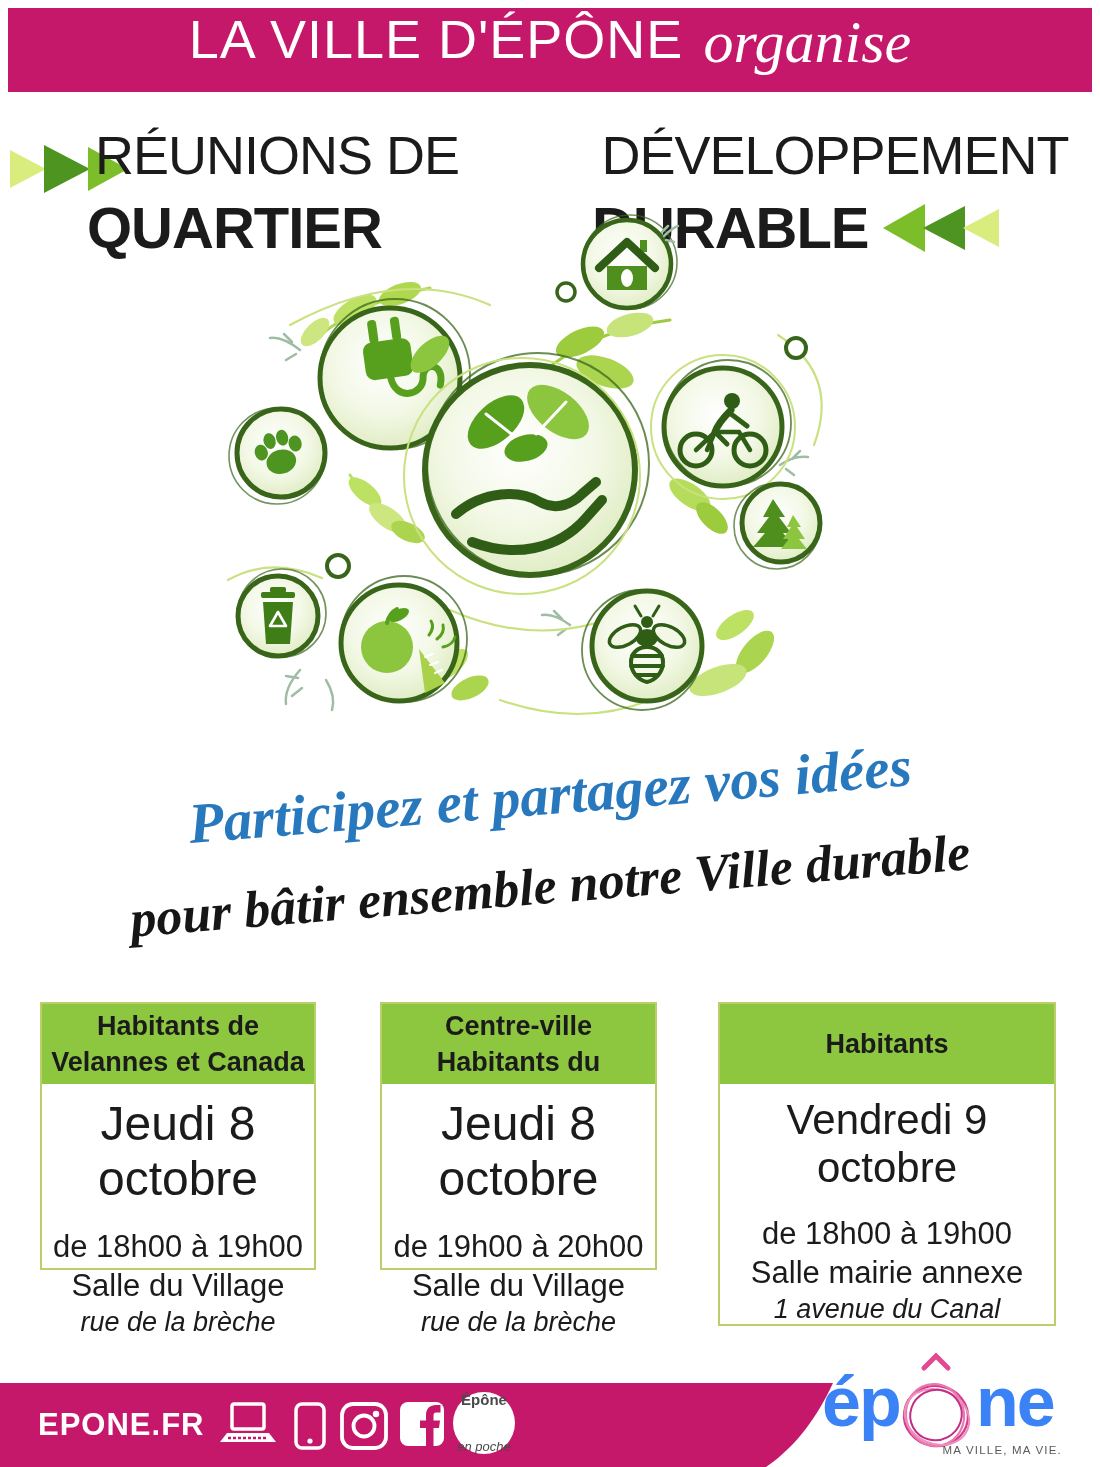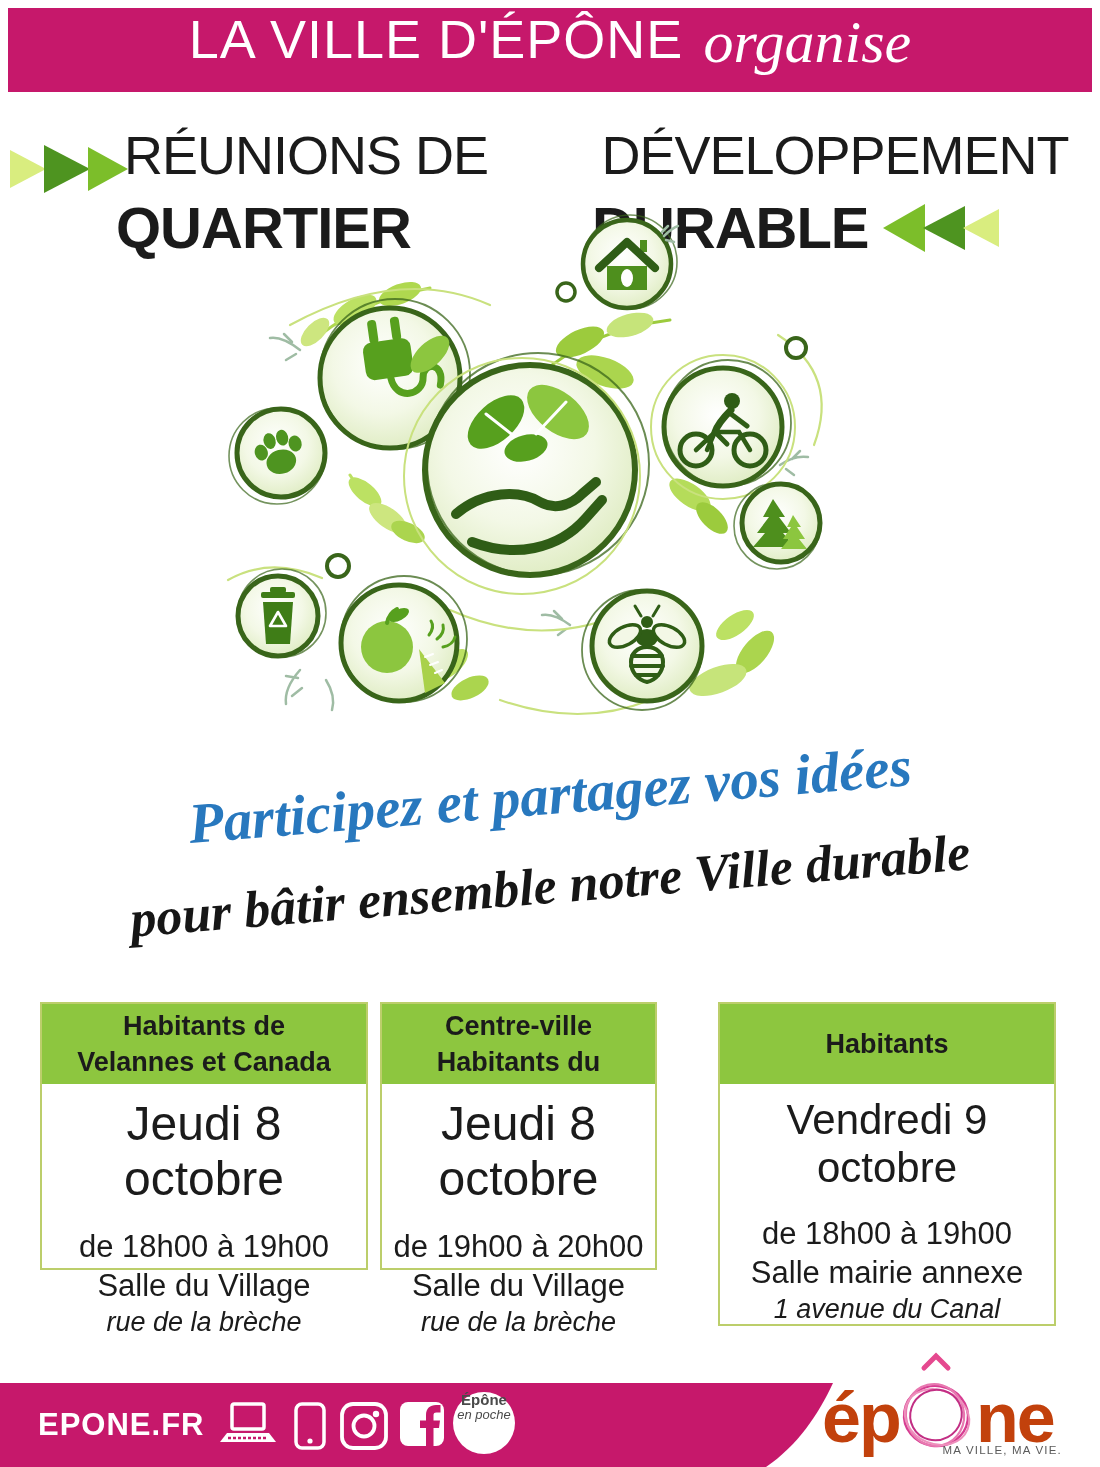--- a/index.html
+++ b/index.html
@@ -8,21 +8,21 @@
 
   
   .banner{position:absolute;left:8px;top:8px;right:8px;height:84px;background:#C6186B;
           display:flex;align-items:flex-start;justify-content:center;}
   .banner-main{color:#fff;font-size:54px;letter-spacing:1px;font-weight:400;}
   .banner-accent{color:#fff;font-family:"Liberation Serif",serif;font-style:italic;
                  font-size:60px;margin-left:20px;}
 
   
   .hblock{position:absolute;text-align:center;color:#1b1b1b;}
-  .hleft{left:116px;top:124px;width:380px;}
+  .hleft{left:87px;top:124px;width:380px;}
   .hright{left:592px;top:124px;width:486px;}
   .hline1{font-size:54px;font-weight:400;letter-spacing:-1px;white-space:nowrap;}
   .hline2{font-size:58px;font-weight:700;letter-spacing:-1px;margin-top:8px;white-space:nowrap;
           display:flex;align-items:center;justify-content:flex-start;}
   .tri-left{position:absolute;left:8px;top:144px;}
   .tri-right{margin-left:14px;}
 
   
   .tag1,.tag2{position:absolute;left:0;right:0;text-align:center;
               font-family:"Liberation Serif",serif;font-style:italic;
@@ -39,28 +39,28 @@
   .card-date.lg{font-size:42px;}
   .card-time{font-size:31px;margin-top:23px;}
   .card-venue{font-size:31px;margin-top:3px;}
   .card-addr{font-size:27px;font-style:italic;margin-top:3px;}
 
   
   .footer-svg{position:absolute;left:0;top:1383px;}
   .site{position:absolute;left:38px;top:1407px;color:#fff;font-size:31px;font-weight:700;letter-spacing:1px;}
   .ficon{position:absolute;top:1402px;}
   .badge{position:absolute;left:453px;top:1392px;width:62px;height:62px;background:#fff;border-radius:50%;
-         display:flex;flex-direction:column;align-items:center;justify-content:flex-start;color:#4a4a4a;}
+         display:flex;flex-direction:column;align-items:center;justify-content:space-between;color:#4a4a4a;}
   .badge-l1{font-size:15px;font-weight:700;line-height:16px;}
   .badge-l2{font-size:13px;font-style:italic;line-height:14px;}
 
   
   .logo{position:absolute;left:822px;top:1352px;width:240px;height:110px;}
-  .logo-ep,.logo-ne{position:absolute;bottom:4px;font-size:70px;font-weight:700;
-                    letter-spacing:-2px;color:#c2410c;}
+  .logo-ep,.logo-ne{position:absolute;bottom:20px;font-size:70px;font-weight:700;
+                    letter-spacing:-2px;color:#3b82f6;}
   .logo-ep{left:0;}
   .logo-ne{left:154px;}
   .logo-o{position:absolute;left:74px;top:0;}
   .logo-tag{position:absolute;right:0;bottom:6px;font-size:11.5px;letter-spacing:1.2px;color:#5a5a5a;}
 </style>
 </head>
 <body>
 
 <div id="poster">
 
@@ -263,21 +263,21 @@
         <ellipse cx="22" cy="-6" rx="17" ry="9" fill="#F3F8E6" stroke-width="3.5" transform="rotate(28 22 -6)"></ellipse>
         <path d="M0 5 C10 5 16 12 16 20 C16 30 9 38 0 40 C-9 38 -16 30 -16 20 C-16 12 -10 5 0 5 Z" fill="none" stroke-width="4"></path>
         <path d="M-15 14 H15 M-16 24 H16 M-11 33 H11" stroke-width="4"></path>
       </g>
     </g>
   </svg>
 
   <div class="tag1">Participez et partagez vos idées</div>
   <div class="tag2">pour bâtir ensemble notre Ville durable</div>
 
-  <div class="card" style="left:40px;width:328px;height:268px;">
+  <div class="card" style="left:40px;width:276px;height:268px;">
     <div class="card-header">
       <div>Habitants de</div>
       <div>Velannes et Canada</div>
     </div>
     <div class="card-date">Jeudi 8 octobre</div>
     <div class="card-time">de 18h00 à 19h00</div>
     <div class="card-venue">Salle du Village</div>
     <div class="card-addr">rue de la brèche</div>
   </div>
 

